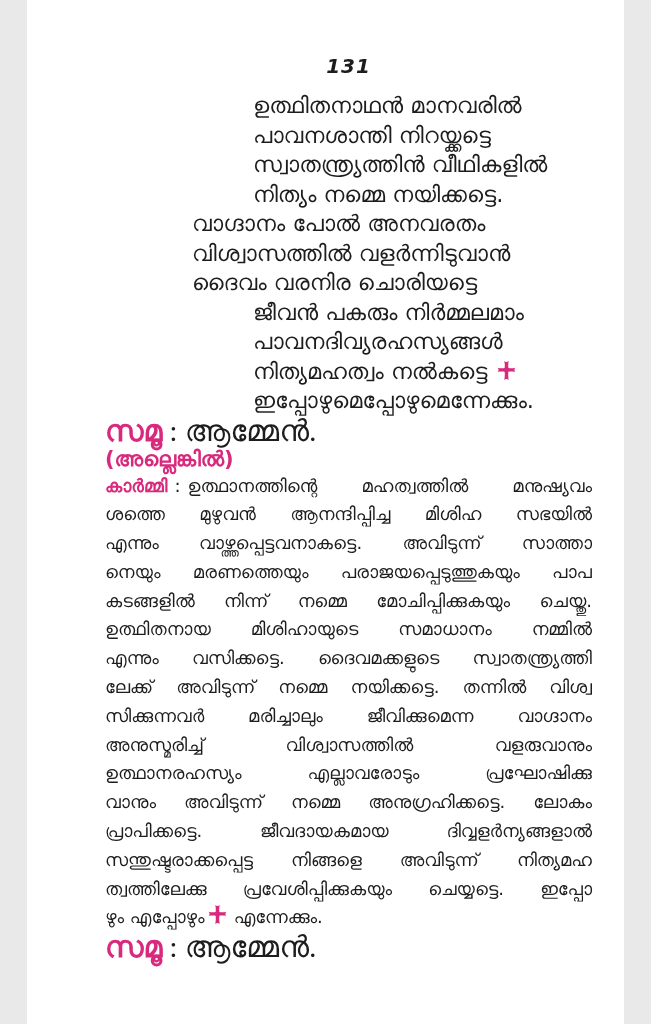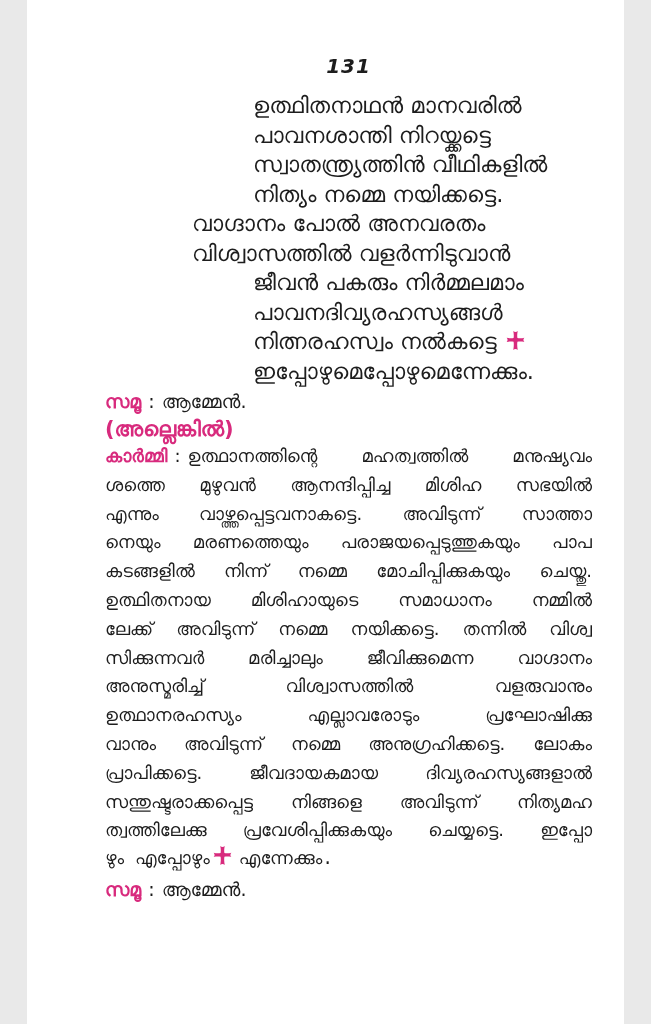--- a/index.html
+++ b/index.html
@@ -21,58 +21,59 @@
     font-weight:600;
     font-size:20px;
     line-height:24px;
     letter-spacing:1px;
     margin-bottom:13px;
   }
   .verse{font-size:22.5px;line-height:29.5px;}
   .vline{white-space:nowrap;}
   .indent-deep{margin-left:148px;}
   .indent-mid{margin-left:87px;}
-  .resp{font-size:19px;line-height:30px;white-space:nowrap;}
+  .resp{font-size:30px;line-height:30px;white-space:nowrap;font-family:Liberation Serif, serif;}
   .speaker{color:var(--accent);font-weight:bold;}
   .sep{margin:0 7px;}
   .rubric{
     text-align:left;
     color:var(--accent);
     font-weight:bold;
     font-size:21px;
     line-height:26px;
   }
   .para{font-size:18px;line-height:28.8px;}
   .pline{text-align:justify;text-align-last:justify;}
-  .pline.last{text-align:center;text-align-last:left;font-family:Liberation Mono, monospace;}
+  .pline.last{text-align:center;text-align-last:left;}
   .cross{display:inline-block;vertical-align:-2px;line-height:0;}
   .cross svg{width:19px;height:21px;display:inline-block;}
   .cross-in-verse{margin-left:9px;}
   .cross-in-para{margin:0 7px 0 3px;}
 </style>
 </head>
 <body>
 
 <div class="page">
 
   <div class="pageno">131</div>
 
   <div class="verse">
     <div class="vline indent-deep">ഉത്ഥിതനാഥൻ മാനവരിൽ</div>
     <div class="vline indent-deep">പാവനശാന്തി നിറയ്ക്കട്ടെ</div>
     <div class="vline indent-deep">സ്വാതന്ത്ര്യത്തിൻ വീഥികളിൽ</div>
     <div class="vline indent-deep">നിത്യം നമ്മെ നയിക്കട്ടെ.</div>
 
     <div class="vline indent-mid">വാഗ്ദാനം പോൽ അനവരതം</div>
     <div class="vline indent-mid">വിശ്വാസത്തിൽ വളർന്നിടുവാൻ</div>
+    <div class="vline indent-mid">ദൈവം വരനിര ചൊരിയട്ടെ</div>
 
     <div class="vline indent-deep">ജീവൻ പകരും നിർമ്മലമാം</div>
     <div class="vline indent-deep">പാവനദിവ്യരഹസ്യങ്ങൾ</div>
     <div class="vline indent-deep">
-      <span>നിത്നരഹസ്വം നൽകട്ടെ</span><span class="cross cross-in-verse"><svg viewBox="0 0 60 64" aria-hidden="true">
+      <span>നിത്യമഹത്വം നൽകട്ടെ</span><span class="cross cross-in-verse"><svg viewBox="0 0 60 64" aria-hidden="true">
             <path fill="#d82a7d" d="M23 2 C27 6 33 6 37 2 C35 12 35 18 36 24 C42 25 50 25 58 23 C54 27 54 33 58 37 C50 35 42 35 36 36 C35 42 35 50 37 62 C33 58 27 58 23 62 C25 50 25 42 24 36 C18 35 10 35 2 37 C6 33 6 27 2 23 C10 25 18 25 24 24 C25 18 25 12 23 2 Z"></path>
           </svg></span>
     </div>
     <div class="vline indent-deep">ഇപ്പോഴുമെപ്പോഴുമെന്നേക്കും.</div>
   </div>
 
   <div class="resp">
     <span class="speaker">സമൂ</span><span class="sep">:</span><span>ആമ്മേൻ.</span>
   </div>
 
@@ -80,26 +81,27 @@
 
   <div class="para">
     <div class="pline">
       <span class="speaker">കാർമ്മി</span><span class="sep">:</span><span>ഉത്ഥാനത്തിന്റെ മഹത്വത്തിൽ മനുഷ്യവം</span>
     </div>
     <div class="pline">ശത്തെ മുഴുവൻ ആനന്ദിപ്പിച്ച മിശിഹ സഭയിൽ</div>
     <div class="pline">എന്നും വാഴ്ത്തപ്പെട്ടവനാകട്ടെ. അവിടുന്ന് സാത്താ</div>
     <div class="pline">നെയും മരണത്തെയും പരാജയപ്പെടുത്തുകയും പാപ</div>
     <div class="pline">കടങ്ങളിൽ നിന്ന് നമ്മെ മോചിപ്പിക്കുകയും ചെയ്തു.</div>
     <div class="pline">ഉത്ഥിതനായ മിശിഹായുടെ സമാധാനം നമ്മിൽ</div>
+    <div class="pline">എന്നും വസിക്കട്ടെ. ദൈവമക്കളുടെ സ്വാതന്ത്ര്യത്തി</div>
     <div class="pline">ലേക്ക് അവിടുന്ന് നമ്മെ നയിക്കട്ടെ. തന്നിൽ വിശ്വ</div>
     <div class="pline">സിക്കുന്നവർ മരിച്ചാലും ജീവിക്കുമെന്ന വാഗ്ദാനം</div>
     <div class="pline">അനുസ്മരിച്ച് വിശ്വാസത്തിൽ വളരുവാനും</div>
     <div class="pline">ഉത്ഥാനരഹസ്യം എല്ലാവരോടും പ്രഘോഷിക്കു</div>
     <div class="pline">വാനും അവിടുന്ന് നമ്മെ അനുഗ്രഹിക്കട്ടെ. ലോകം</div>
-    <div class="pline">പ്രാപിക്കട്ടെ. ജീവദായകമായ ദിവ്യരഹസ്യങ്ങളാൽ</div>
+    <div class="pline">പ്രാപിക്കട്ടെ. ജീവദായകമായ ദിവ്വളർന്യങ്ങളാൽ</div>
     <div class="pline">സന്തുഷ്ടരാക്കപ്പെട്ട നിങ്ങളെ അവിടുന്ന് നിത്യമഹ</div>
     <div class="pline">ത്വത്തിലേക്കു പ്രവേശിപ്പിക്കുകയും ചെയ്യട്ടെ. ഇപ്പോ</div>
     <div class="pline last">
       <span>ഴും എപ്പോഴും</span><span class="cross cross-in-para"><svg viewBox="0 0 60 64" aria-hidden="true">
             <path fill="#d82a7d" d="M23 2 C27 6 33 6 37 2 C35 12 35 18 36 24 C42 25 50 25 58 23 C54 27 54 33 58 37 C50 35 42 35 36 36 C35 42 35 50 37 62 C33 58 27 58 23 62 C25 50 25 42 24 36 C18 35 10 35 2 37 C6 33 6 27 2 23 C10 25 18 25 24 24 C25 18 25 12 23 2 Z"></path>
           </svg></span><span>എന്നേക്കും.</span>
     </div>
   </div>
 
   <div class="resp">

